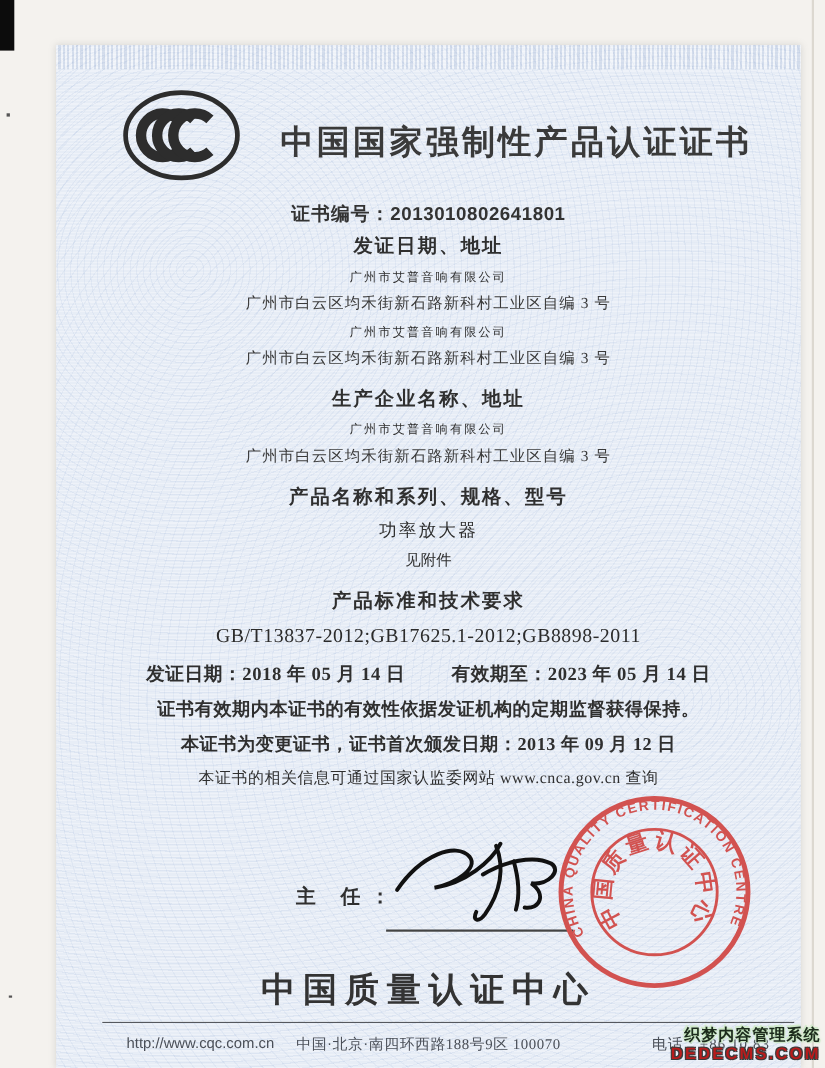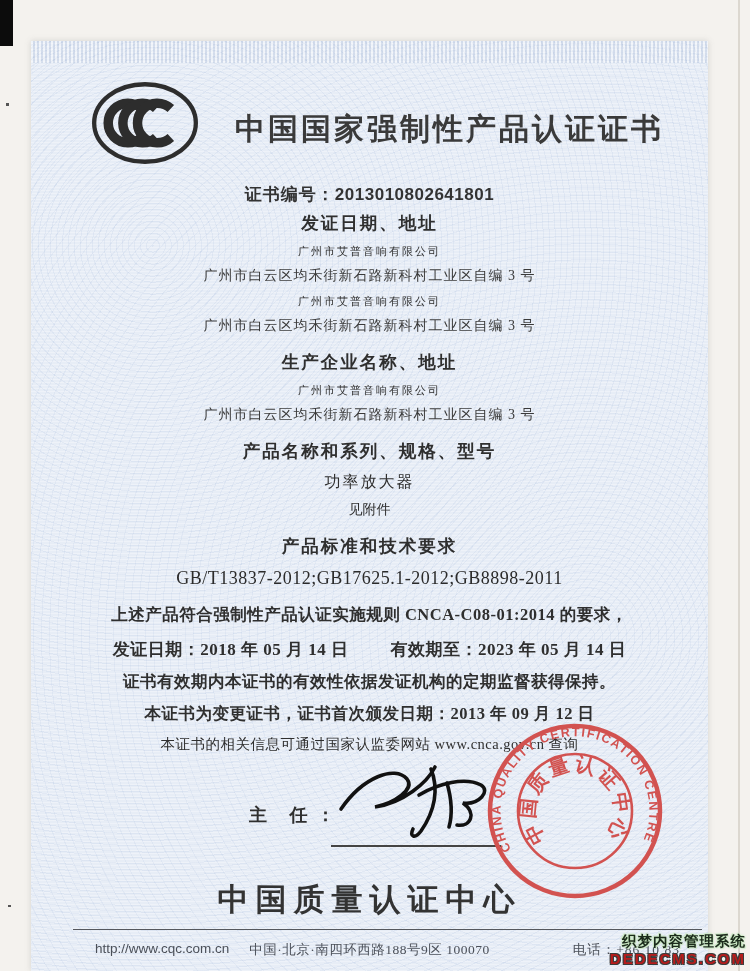--- a/index.html
+++ b/index.html
@@ -6,21 +6,21 @@
   html,body { width:750px; height:971px; overflow:hidden; background:#f4f2ee;
               font-family:"Liberation Serif","DejaVu Serif",serif; }
   #scan { position:relative; width:750px; height:971px; background:#f4f2ee; }
 
   
   .edge-strip { position:absolute; left:0; top:0; width:13px; height:46px; background:#0c0c0c; }
   .speck { position:absolute; background:#555; }
   .right-line { position:absolute; top:0; bottom:0; right:10px; width:2px; background:#dcd8d0; }
 
   
-  #paper { position:absolute; left:31px; top:41px; width:677px; height:930px;
+  #paper { position:absolute; left:51px; top:41px; width:677px; height:930px;
            background-color:#e7edf6;
            background-image:
              repeating-radial-gradient(circle at 18% 22%, rgba(125,155,205,0.10) 0 1px, transparent 1px 6px),
              repeating-radial-gradient(circle at 82% 64%, rgba(125,155,205,0.09) 0 1px, transparent 1px 8px),
              repeating-linear-gradient(0deg, rgba(255,255,255,0.30) 0 1px, transparent 1px 3px);
            box-shadow:0 0 6px rgba(120,120,120,0.25); }
   .paper-topband { position:absolute; left:0; top:0; width:100%; height:22px;
            background:linear-gradient(#c7d3e6,#dfe7f3);
            background-image:repeating-linear-gradient(90deg, rgba(255,255,255,0.35) 0 2px, rgba(150,170,205,0.25) 2px 4px); }
 
@@ -116,21 +116,20 @@
       <div class="company">广州市艾普音响有限公司</div>
       <div class="address">广州市白云区均禾街新石路新科村工业区自编 3 号</div>
 
       <div class="sec-label mt-sec">产品名称和系列、规格、型号</div>
       <div class="product">功率放大器</div>
       <div class="attach">见附件</div>
 
       <div class="sec-label mt-sec">产品标准和技术要求</div>
       <div class="gbline">GB/T13837-2012;GB17625.1-2012;GB8898-2011</div>
 
-      <div class="statement">上述产品符合强制性产品认证实施规则 CNCA-C08-01:2014 的要求，</div>
 
       <div class="dates">
         <span>发证日期：</span><span>2018 年 05 月 14 日</span><span class="gap"></span><span>有效期至：</span><span>2023 年 05 月 14 日</span>
       </div>
 
       <div class="note-bold">证书有效期内本证书的有效性依据发证机构的定期监督获得保持。</div>
       <div class="note-bold">本证书为变更证书，证书首次颁发日期：2013 年 09 月 12 日</div>
       <div class="note-small">本证书的相关信息可通过国家认监委网站 www.cnca.gov.cn 查询</div>
     </div>
 

